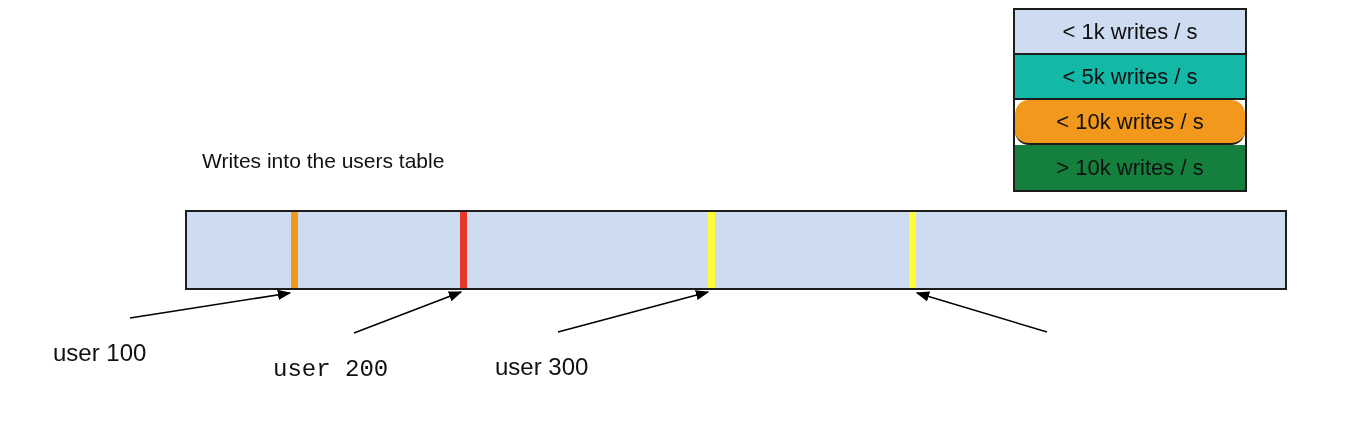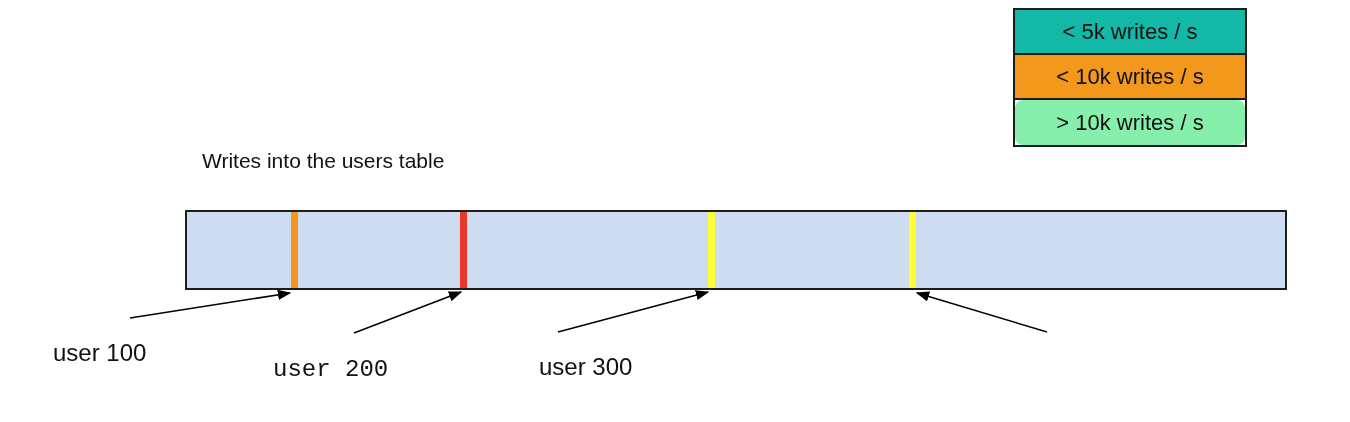--- a/index.html
+++ b/index.html
@@ -71,38 +71,41 @@
     pointer-events: none;
   }
   .user-label {
     position: absolute;
     font-size: 24px;
     color: #111111;
     white-space: nowrap;
   }
   .label-100 { left: 53px;  top: 339px; }
   .label-200 { left: 273px; top: 356px; font-family: Liberation Mono, monospace; }
-  .label-300 { left: 495px; top: 353px; margin-left: 44px; }
+  .label-300 { left: 495px; top: 353px; }
   .label-400 { left: 966px; top: 353px; }
 </style>
 </head>
 <body>
 
 <div class="canvas">
 
   <div class="title">Writes into the users table</div>
 
   <div class="legend">
+    <div class="legend-row" style="background-color: rgb(205, 220, 240);">
+      <span>&lt; 1k writes / s</span>
+    </div>
     <div class="legend-row" style="background-color: #14b8a6;">
       <span>&lt; 5k writes / s</span>
     </div>
-    <div class="legend-row" style="background-color: rgb(242, 152, 28);">
+    <div class="legend-row" style="background-color: rgb(242, 152, 28); border-radius: 14px;">
       <span>&lt; 10k writes / s</span>
     </div>
-    <div class="legend-row" style="background-color: #86efac; border-radius: 8px;">
+    <div class="legend-row" style="background-color: #15803d;">
       <span>&gt; 10k writes / s</span>
     </div>
   </div>
 
   <div class="bar" style="background-color: rgb(205, 220, 240);">
     <div class="marker marker-100" style="background-color: rgb(242, 152, 28);"></div>
     <div class="marker marker-200" style="background-color: rgb(230, 57, 43);"></div>
     <div class="marker marker-300" style="background-color: rgb(253, 253, 56);"></div>
     <div class="marker marker-400" style="background-color: rgb(253, 253, 56);"></div>
   </div>

